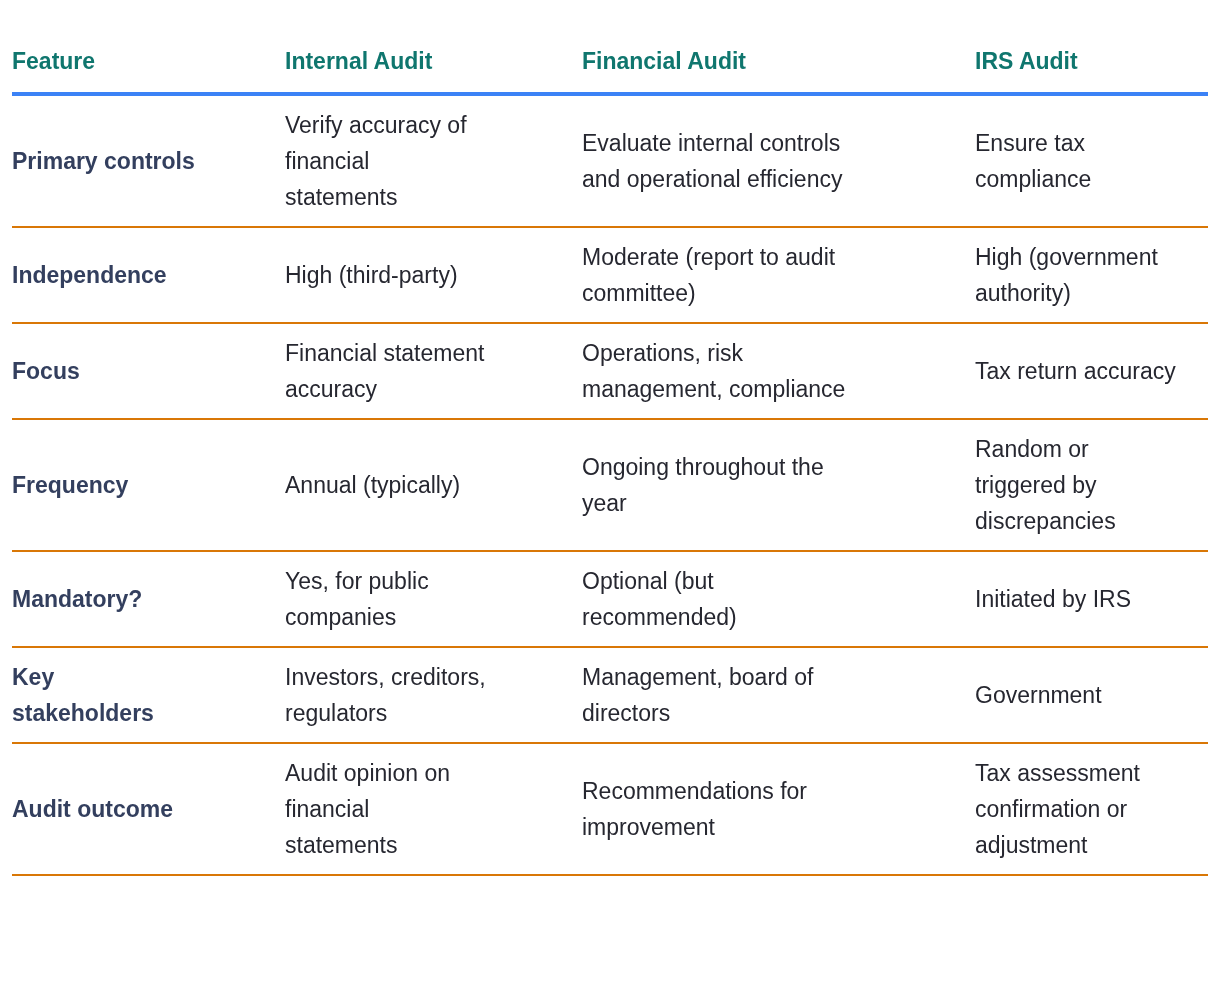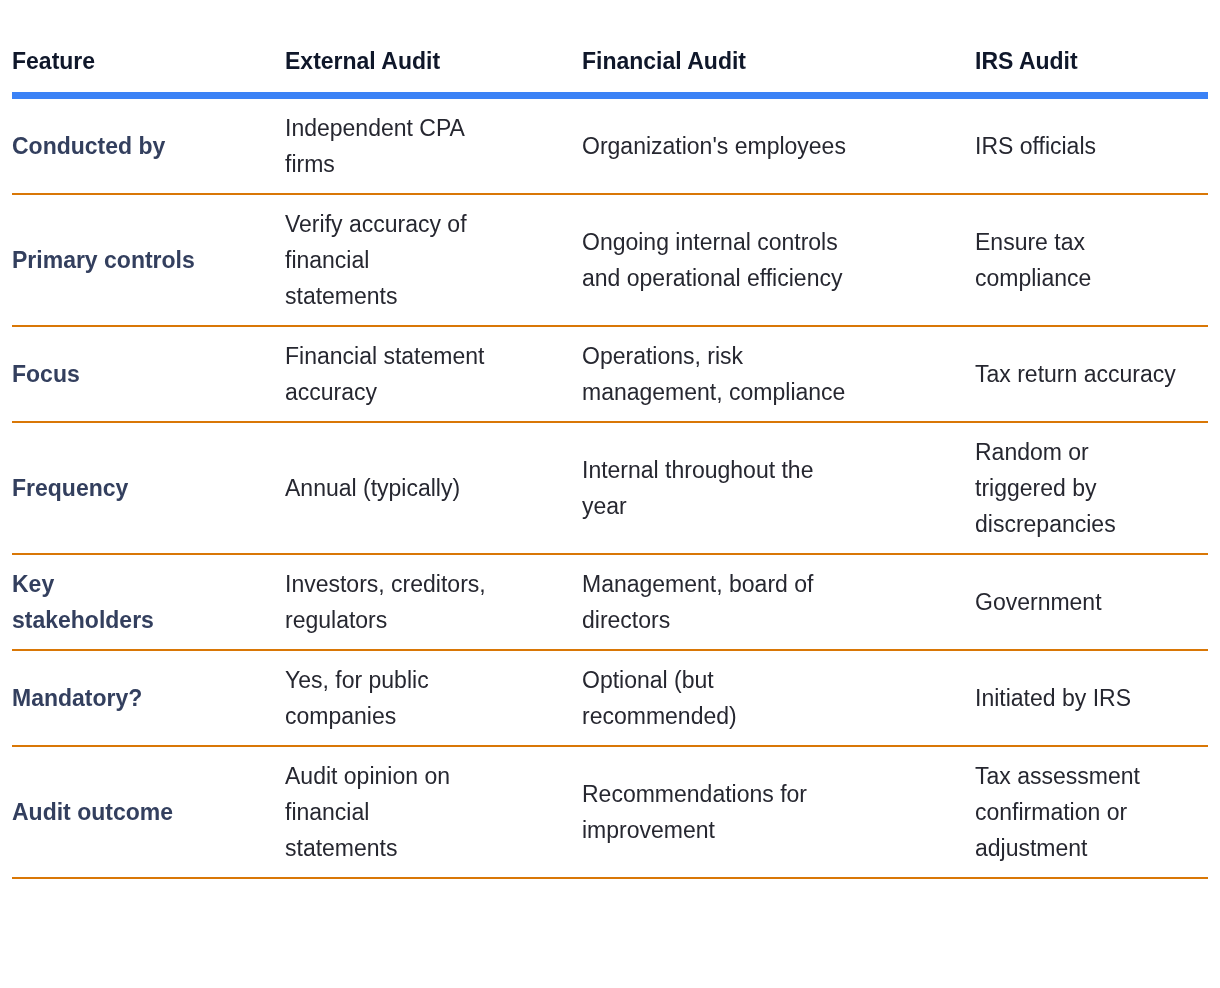--- a/index.html
+++ b/index.html
@@ -26,23 +26,23 @@
   col.col-external { width: 297px; }
   col.col-internal { width: 393px; }
   col.col-irs      { width: 233px; }
 
   th {
     text-align: left;
     vertical-align: bottom;
     font-size: 23px;
     line-height: 30px;
     font-weight: bold;
-    color: #0f172a;
+    color: #0f766e;
     padding: 0 16px 16px 0;
-    border-bottom: 7px solid #3b82f6;
+    border-bottom: 4px solid #3b82f6;
     white-space: pre-line;
   }
   td {
     font-size: 23px;
     line-height: 36px;
     vertical-align: middle;
     padding: 11px 16px 11px 0;
     border-bottom: 2px solid #d97706;
     white-space: pre-line;
     color: #262730;
@@ -60,76 +60,77 @@
   <table class="audit-table">
     <colgroup>
       <col class="col-feature">
       <col class="col-external">
       <col class="col-internal">
       <col class="col-irs">
     </colgroup>
     <thead>
       <tr>
         <th>Feature</th>
-        <th>External Audit</th>
+        <th>Internal Audit</th>
         <th>Financial Audit</th>
         <th>IRS Audit</th>
       </tr>
     </thead>
     <tbody>
       <tr>
-        <td class="feature-cell">Conducted by</td>
-        <td>Independent CPA
-firms</td>
-        <td>Organization's employees</td>
-        <td>IRS officials</td>
-      </tr>
-      <tr>
         <td class="feature-cell">Primary controls</td>
         <td>Verify accuracy of
 financial
 statements</td>
-        <td>Ongoing internal controls
+        <td>Evaluate internal controls
 and operational efficiency</td>
         <td>Ensure tax
 compliance</td>
+      </tr>
+      <tr>
+        <td class="feature-cell">Independence</td>
+        <td>High (third-party)</td>
+        <td>Moderate (report to audit
+committee)</td>
+        <td>High (government
+authority)</td>
       </tr>
       <tr>
         <td class="feature-cell">Focus</td>
         <td>Financial statement
 accuracy</td>
         <td>Operations, risk
 management, compliance</td>
         <td>Tax return accuracy</td>
       </tr>
       <tr>
         <td class="feature-cell">Frequency</td>
         <td>Annual (typically)</td>
-        <td>Internal throughout the
+        <td>Ongoing throughout the
 year</td>
         <td>Random or
 triggered by
 discrepancies</td>
+      </tr>
+      <tr>
+        <td class="feature-cell">Mandatory?</td>
+        <td>Yes, for public
+companies</td>
+        <td>Optional (but
+recommended)</td>
+        <td>Initiated by IRS</td>
       </tr>
       <tr>
         <td class="feature-cell">Key
 stakeholders</td>
         <td>Investors, creditors,
 regulators</td>
         <td>Management, board of
 directors</td>
         <td>Government</td>
-      </tr>
-      <tr>
-        <td class="feature-cell">Mandatory?</td>
-        <td>Yes, for public
-companies</td>
-        <td>Optional (but
-recommended)</td>
-        <td>Initiated by IRS</td>
       </tr>
       <tr>
         <td class="feature-cell">Audit outcome</td>
         <td>Audit opinion on
 financial
 statements</td>
         <td>Recommendations for
 improvement</td>
         <td>Tax assessment
 confirmation or

